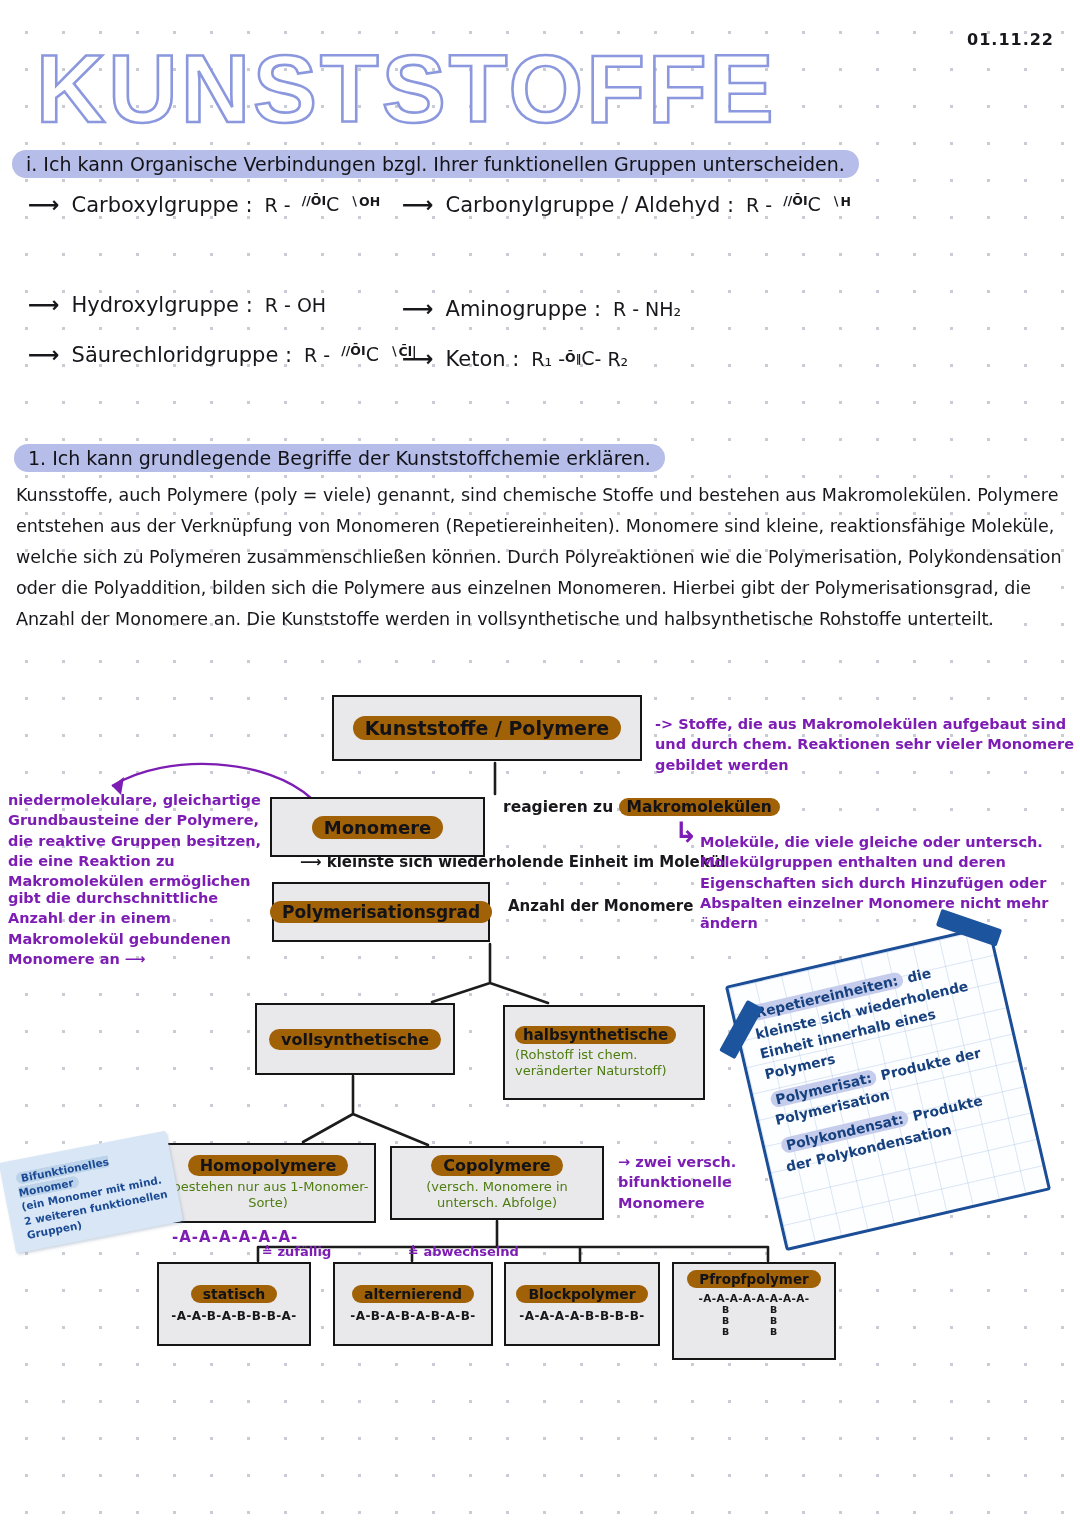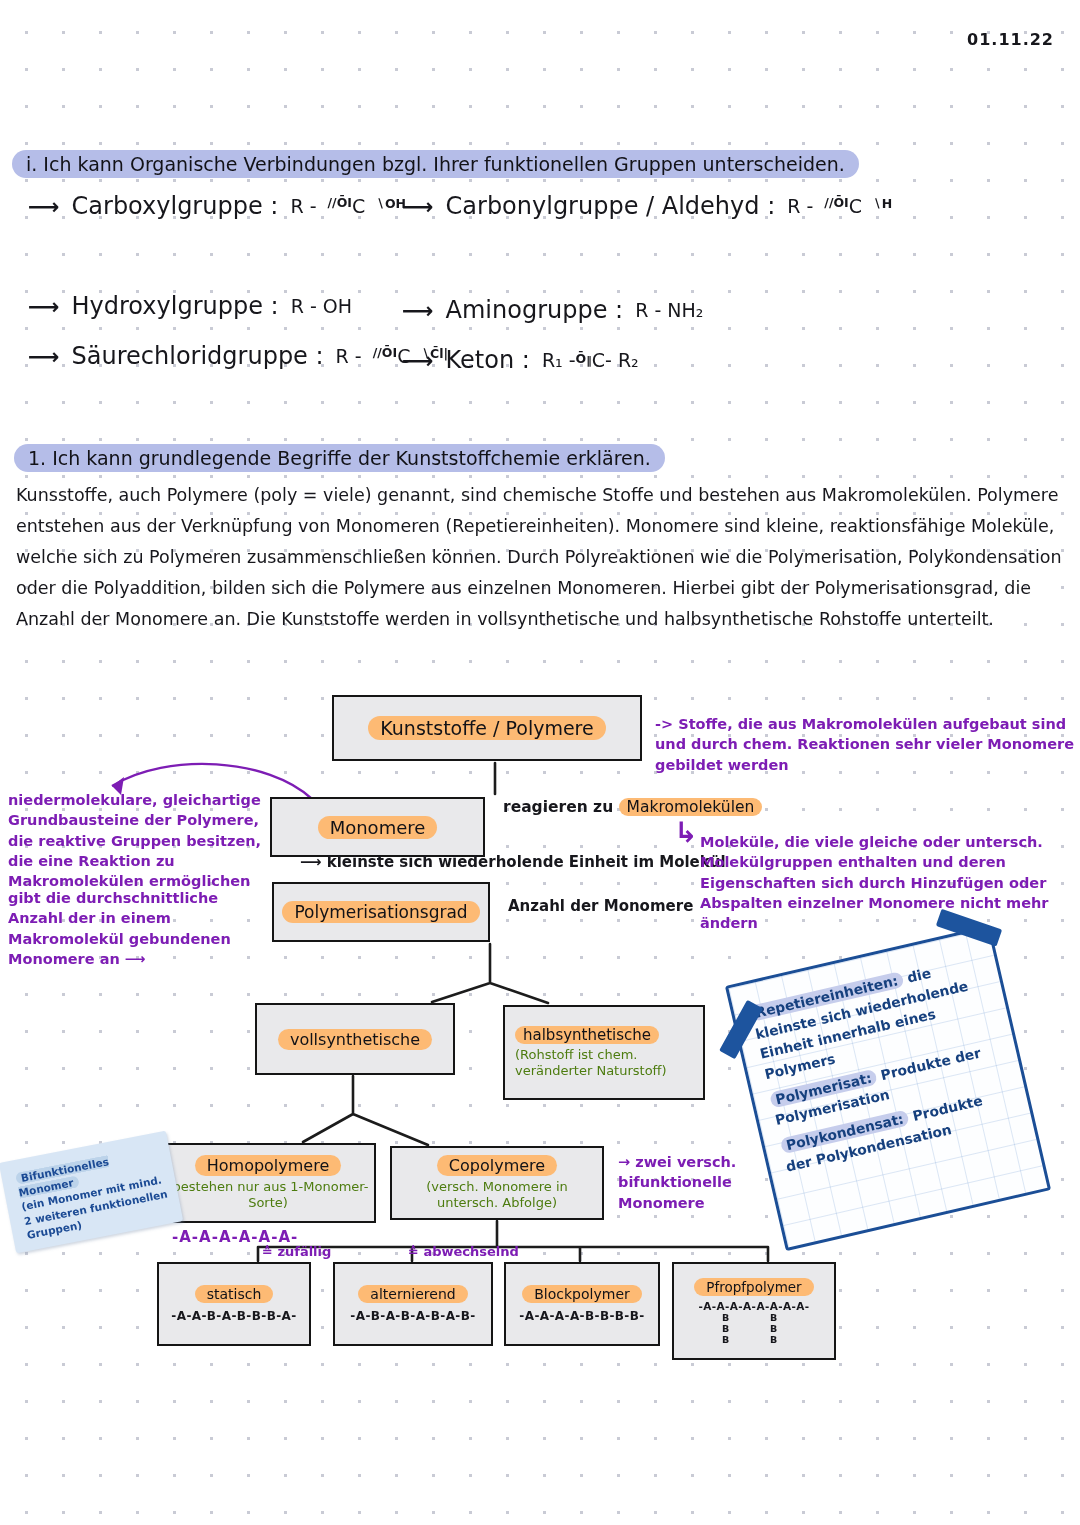--- a/index.html
+++ b/index.html
@@ -25,39 +25,39 @@
 
   .hl {
     display:inline-block; background:#b5bde8; border-radius:14px;
     padding:3px 14px; font-size:19px; font-weight:500; color:#121217;
   }
   .pos { position:absolute; }
 
   
   .group { position:absolute; display:flex; align-items:center; gap:12px; }
   .garrow { font-size:22px; font-weight:600; }
-  .glabel { font-size:24px; font-weight:500; }
+  .glabel { font-size:21px; font-weight:500; }
   .formula { display:inline-flex; align-items:center; font-weight:500; font-size:19px; }
   .f-col { display:inline-flex; flex-direction:row; align-items:flex-start; line-height:1; }
   .f-col.center { align-items:center; }
   .f-top  { font-size:12.5px; margin-left:11px; margin-bottom:1px; font-weight:700; }
   .f-top2 { font-size:11px; font-weight:700; }
   .f-center { font-size:19px; }
   .f-bot  { font-size:12.5px; margin-left:11px; margin-top:1px; font-weight:700; }
   .f-plain { font-size:19px; font-weight:500; }
 
   .para { position:absolute; font-size:17.5px; line-height:31px; font-weight:500; color:#17171c; }
 
   
   .fbox {
     position:absolute; background:#e9e9eb; border:2.5px solid #151515;
     display:flex; flex-direction:column; align-items:center; justify-content:center;
     gap:3px; padding:4px; text-align:center;
   }
-  .pill { background:#fdba74; border-radius:12px; padding:1px 12px; font-weight:400; color:#121217; white-space:nowrap; }
+  .pill { background:#a16207; border-radius:12px; padding:1px 12px; font-weight:700; color:#121217; white-space:nowrap; }
   .boxnote { font-size:13px; font-weight:500; line-height:1.2; color:#4d7c0f; }
   .chain { font-size:12px; font-weight:700; letter-spacing:0.4px; white-space:nowrap; margin-top:3px; }
   .fbox.left-align { align-items:flex-start; text-align:left; padding-left:10px; }
 
   .ink { color:#7d1db4; }
   .edge-label { position:absolute; font-size:15.5px; font-weight:600; white-space:nowrap; }
   .annot { position:absolute; font-size:14.5px; line-height:1.4; font-weight:600; }
   .elbow { position:absolute; font-size:28px; font-weight:700; }
 
   .branches { position:relative; width:100%; height:40px; }
@@ -91,20 +91,21 @@
   .smallnote .term { background:#bcd3ea; }
 
   svg.wires { position:absolute; left:0; top:0; pointer-events:none; }
 </style>
 </head>
 <body>
 
 <div class="canvas">
 
   <div class="date">01.11.22</div>
+  <div class="title">KUNSTSTOFFE</div>
 
   <div class="hl pos" style="left:12px; top:150px;">i. Ich kann Organische Verbindungen bzgl. Ihrer funktionellen Gruppen unterscheiden.</div>
 
   <div class="group" style="left:28px; top:192px;">
     <span class="garrow">⟶</span>
     <span class="glabel">Carboxylgruppe :</span>
     <span class="formula">
       <span class="f-plain">R - </span>
       <span class="f-col">
         <span class="f-top">∕∕ŌI</span>
@@ -245,21 +246,21 @@
   <div class="fbox" style="left:333px; top:1262px; width:160px; height:84px;">
     <span class="pill" style="font-size:14px;">alternierend</span>
     <span class="chain">-A-B-A-B-A-B-A-B-</span>
   </div>
 
   <div class="fbox" style="left:504px; top:1262px; width:156px; height:84px;">
     <span class="pill" style="font-size:14px;">Blockpolymer</span>
     <span class="chain">-A-A-A-A-B-B-B-B-</span>
   </div>
 
-  <div class="fbox" style="left:672px; top:1262px; width:164px; height:98px; justify-content:flex-start; padding-top:14px;">
+  <div class="fbox" style="left:672px; top:1262px; width:164px; height:98px; justify-content:flex-start; padding-top:6px;">
     <span class="pill" style="font-size:13.5px;">Pfropfpolymer</span>
     <span class="chain" style="font-size:10.5px; margin-top:1px;">-A-A-A-A-A-A-A-A-</span>
     <span class="branches">
       <span class="branch" style="left:44px;">B
 B
 B</span>
       <span class="branch" style="left:92px;">B
 B
 B</span>
     </span>

